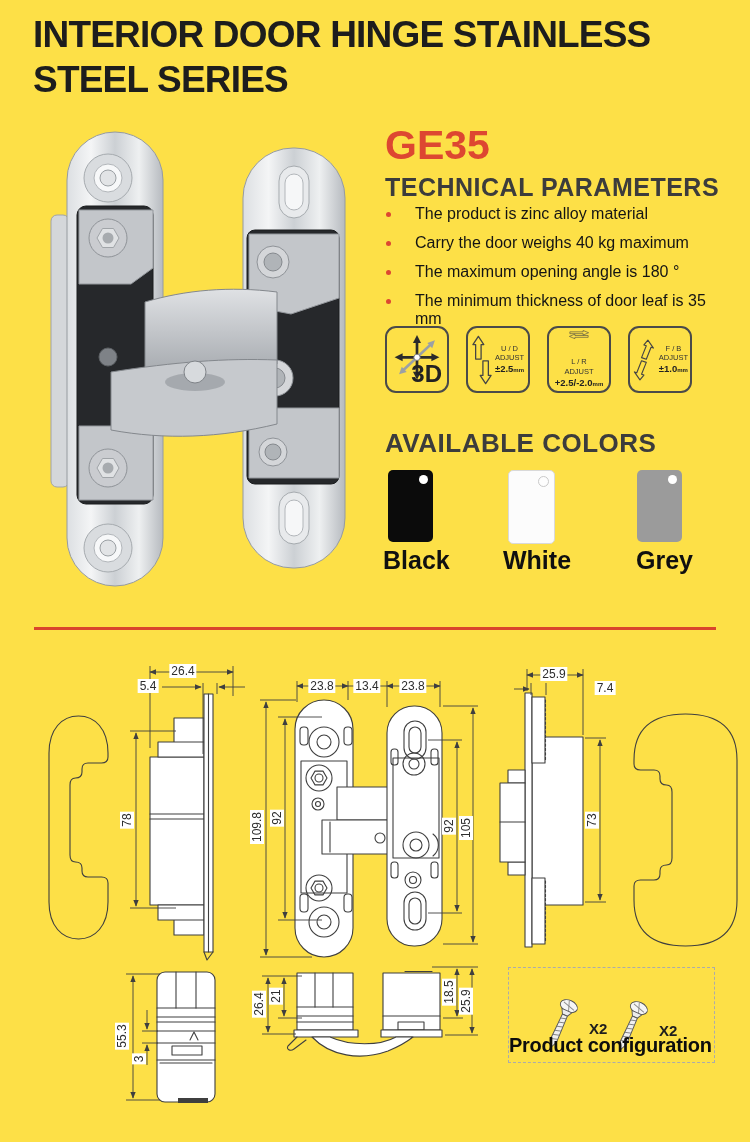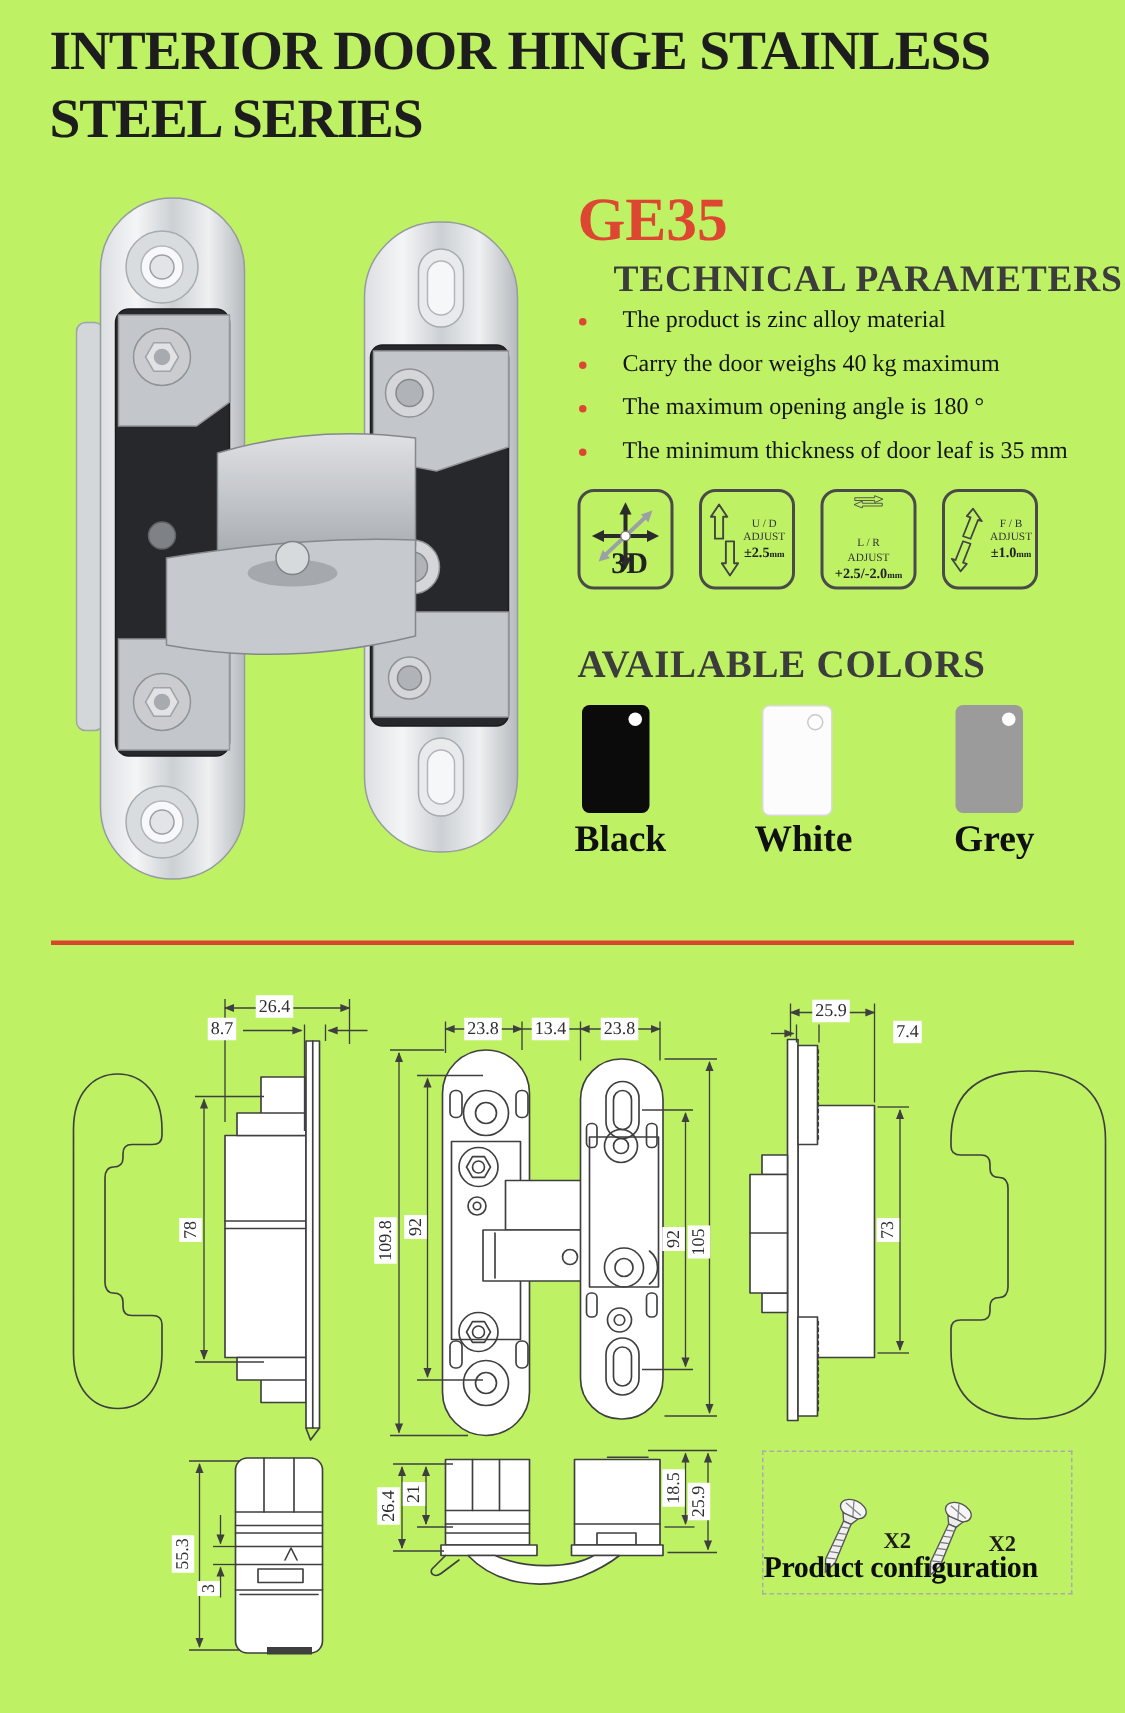--- a/index.html
+++ b/index.html
@@ -1,44 +1,44 @@
 <!DOCTYPE html>
 <html><head>
 <meta charset="utf-8">
 <style>
   html,body { margin:0; padding:0; background:#fff; }
-  .page { position:relative; width:750px; height:1142px; background:#bef264;
-          font-family:Liberation Serif, serif; overflow:hidden; }
+  .page { position:relative; width:750px; height:1142px; background:#fde047;
+          font-family:Liberation Sans, sans-serif; overflow:hidden; }
 
   .title { position:absolute; left:33px; top:12px; width:700px;
            font-size:37px; line-height:45px; font-weight:800;
            letter-spacing:-0.8px; color:#1d1d1d; }
 
   .photo { position:absolute; left:45px; top:120px; width:322px; height:478px; }
 
   .model { position:absolute; left:385px; top:122px; font-size:41px;
            font-weight:800; color:#dd4731; letter-spacing:0; }
   .sec-h { position:absolute; font-weight:800; color:#3c3c3c; }
-  #tech-h   { left:385px; top:173px; font-size:25px; letter-spacing:0.5px;margin-left:24px; }
+  #tech-h   { left:385px; top:173px; font-size:25px; letter-spacing:0.5px; }
   #colors-h { left:385px; top:428px; font-size:26px; letter-spacing:0.5px; }
 
   .bullets { position:absolute; left:386px; top:205px; width:350px; }
   .bullet  { display:flex; gap:24px; margin-bottom:11px; font-size:16px; color:#141414; }
   .bullet .dot { flex:0 0 auto; width:5px; height:5px; border-radius:50%;
                  background:#dd4731; margin-top:7px; }
 
   .badges { position:absolute; left:385px; top:326px; display:flex; gap:17px; }
   .badge  { position:relative; width:64px; height:67px; box-sizing:border-box;
             border:2px solid #4a4a4a; border-radius:11px;
             display:flex; align-items:center; justify-content:center; gap:3px; padding:2px; }
   .badge .btxt { display:flex; flex-direction:column; align-items:center;
                  font-size:7.5px; color:#333; line-height:1.3; }
   .badge .bval { font-size:9.5px; font-weight:800; color:#222; white-space:nowrap; }
   .badge .unit { font-size:6px; font-weight:700; font-style:normal; }
-  .b3d { position:absolute; right:15px; bottom:3px; font-size:20px; font-weight:800; color:#222; }
+  .b3d { position:absolute; right:5px; bottom:3px; font-size:24px; font-weight:800; color:#222; }
   .badge.col { flex-direction:column; gap:18px; }
 
   .swatch { position:absolute; width:45px; height:72px; border-radius:5px; }
   .swatch .hole { position:absolute; top:5px; right:5px; width:9px; height:9px;
                   border-radius:50%; background:#fff; }
   #swatch-white { border:1px solid #d9d9d9; }
   #swatch-white .hole { background:#fdfdfd; border:1px solid #c9c9c9; }
   .swatch-label { position:absolute; top:546px; font-size:25px; font-weight:800; color:#101010; }
 
   .divider { position:absolute; left:34px; top:627px; width:682px; height:3px; background:#d9452c; }
@@ -411,21 +411,21 @@
       <line class="dimln" x1="284" y1="978" x2="284" y2="1016" marker-start="url(#arr)" marker-end="url(#arr)"></line>
       <line class="dimln" x1="432" y1="967" x2="478" y2="967"></line>
       <line class="dimln" x1="443" y1="1018" x2="463" y2="1018"></line>
       <line class="dimln" x1="457" y1="969" x2="457" y2="1016" marker-start="url(#arr)" marker-end="url(#arr)"></line>
       <line class="dimln" x1="445" y1="1035" x2="478" y2="1035"></line>
       <line class="dimln" x1="472" y1="969" x2="472" y2="1033" marker-start="url(#arr)" marker-end="url(#arr)"></line>
     </g>
   </svg>
 
   <span class="dim" style="left:183px; top:671px;">26.4</span>
-  <span class="dim" style="left:148px; top:686px;">8.7</span>
+  <span class="dim" style="left:148px; top:686px;">5.4</span>
   <span class="dim rot" style="left:127px; top:820px;">78</span>
 
   <span class="dim" style="left:322px; top:686px;">23.8</span>
   <span class="dim" style="left:367px; top:686px;">13.4</span>
   <span class="dim" style="left:413px; top:686px;">23.8</span>
   <span class="dim rot" style="left:257px; top:827px;">109.8</span>
   <span class="dim rot" style="left:277px; top:818px;">92</span>
   <span class="dim rot" style="left:449px; top:826px;">92</span>
   <span class="dim rot" style="left:466px; top:828px;">105</span>
 

